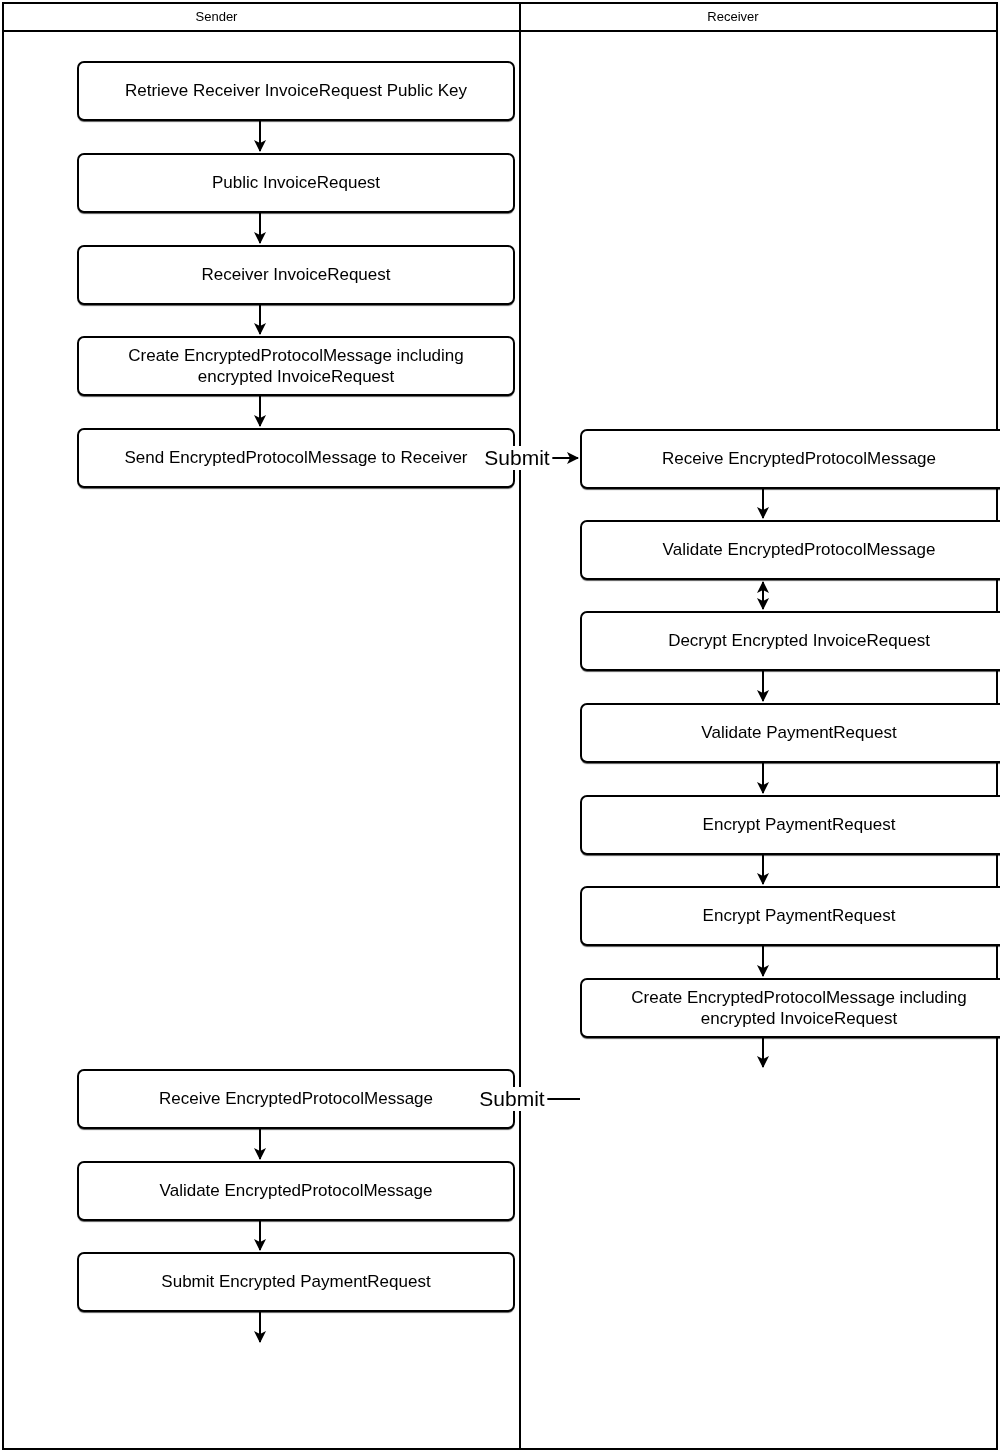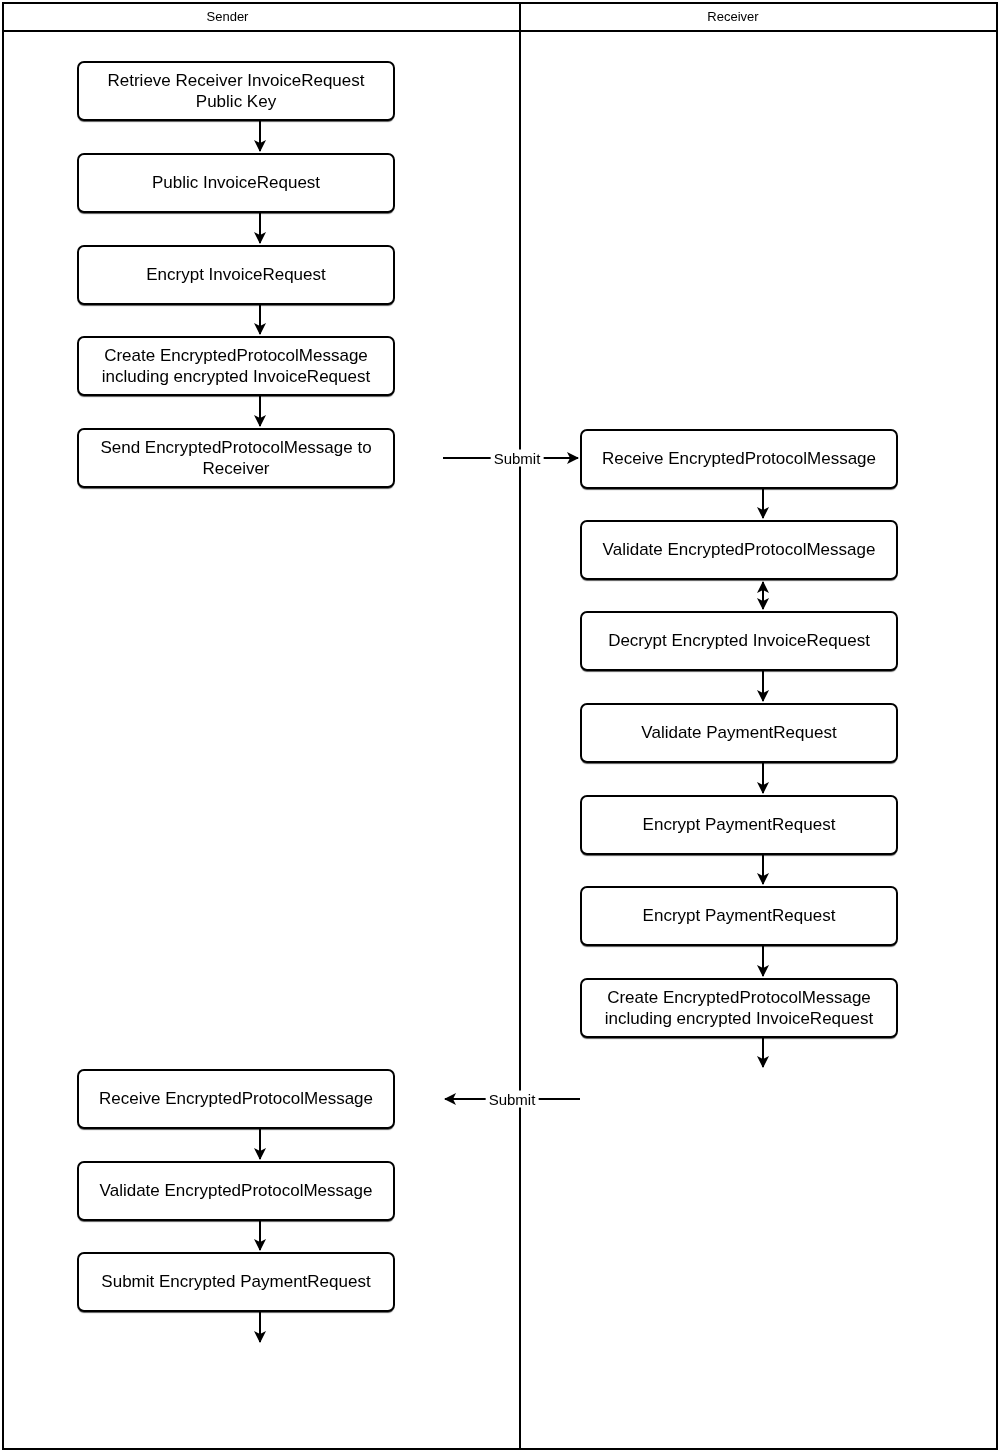--- a/index.html
+++ b/index.html
@@ -25,46 +25,46 @@
     background:var(--line);
   }
   .lane-divider{
     position:absolute;left:519px;top:2px;width:2px;height:1446px;
     background:var(--line);
   }
   .lane-title{
     position:absolute;top:4px;height:26px;line-height:26px;
     text-align:center;font-size:13px;
   }
-  .lane-title.sender{left:13px;width:429px;}
+  .lane-title.sender{left:2px;width:429px;}
   .lane-title.receiver{left:521px;width:424px;}
   .arrows{
     position:absolute;left:0;top:0;z-index:2;
   }
   .arrows line{stroke:var(--line);stroke-width:2;}
   .node{
     position:absolute;z-index:3;
-    width:318px;height:60px;
+    width:438px;height:60px;
     box-sizing:border-box;
     border:2px solid var(--line);
     border-radius:7px;
     background:var(--fill);
     display:flex;align-items:center;justify-content:center;
     text-align:center;
     font-size:17px;line-height:1.25;
     padding:0 16px;
     box-shadow:0 2px 1px -1px rgba(0,0,0,0.65);
   }
   .lane-a .node, .node.lane-a{left:77px;}
   .node.lane-b{left:580px;}
   .edge-label{
     position:absolute;z-index:4;
     transform:translate(-50%,-50%);
     background:var(--fill);
-    font-size:15px;
+    font-size:21px;
     padding:0 3px;
     white-space:nowrap;
   }
 </style>
 </head>
 <body>
 
 <div class="canvas">
 
   <div class="frame"></div>
@@ -96,21 +96,21 @@
     <line x1="763" y1="855" x2="763" y2="884" marker-end="url(#ah)"></line>
     <line x1="763" y1="946" x2="763" y2="976" marker-end="url(#ah)"></line>
     <line x1="763" y1="1038" x2="763" y2="1067" marker-end="url(#ah)"></line>
 
     <line x1="443" y1="458" x2="578" y2="458" marker-end="url(#ah)"></line>
     <line x1="580" y1="1099" x2="445" y2="1099" marker-end="url(#ah)"></line>
   </svg>
 
   <div class="node lane-a" style="top:61px">Retrieve Receiver InvoiceRequest Public Key</div>
   <div class="node lane-a" style="top:153px">Public InvoiceRequest</div>
-  <div class="node lane-a" style="top:245px">Encrypt InvoiceRequest</div>
+  <div class="node lane-a" style="top:245px">Receiver InvoiceRequest</div>
   <div class="node lane-a" style="top:336px">Create EncryptedProtocolMessage including encrypted InvoiceRequest</div>
   <div class="node lane-a" style="top:428px">Send EncryptedProtocolMessage to Receiver</div>
   <div class="node lane-a" style="top:1069px">Receive EncryptedProtocolMessage</div>
   <div class="node lane-a" style="top:1161px">Validate EncryptedProtocolMessage</div>
   <div class="node lane-a" style="top:1252px">Submit Encrypted PaymentRequest</div>
 
   <div class="node lane-b" style="top:429px">Receive EncryptedProtocolMessage</div>
   <div class="node lane-b" style="top:520px">Validate EncryptedProtocolMessage</div>
   <div class="node lane-b" style="top:611px">Decrypt Encrypted InvoiceRequest</div>
   <div class="node lane-b" style="top:703px">Validate PaymentRequest</div>

